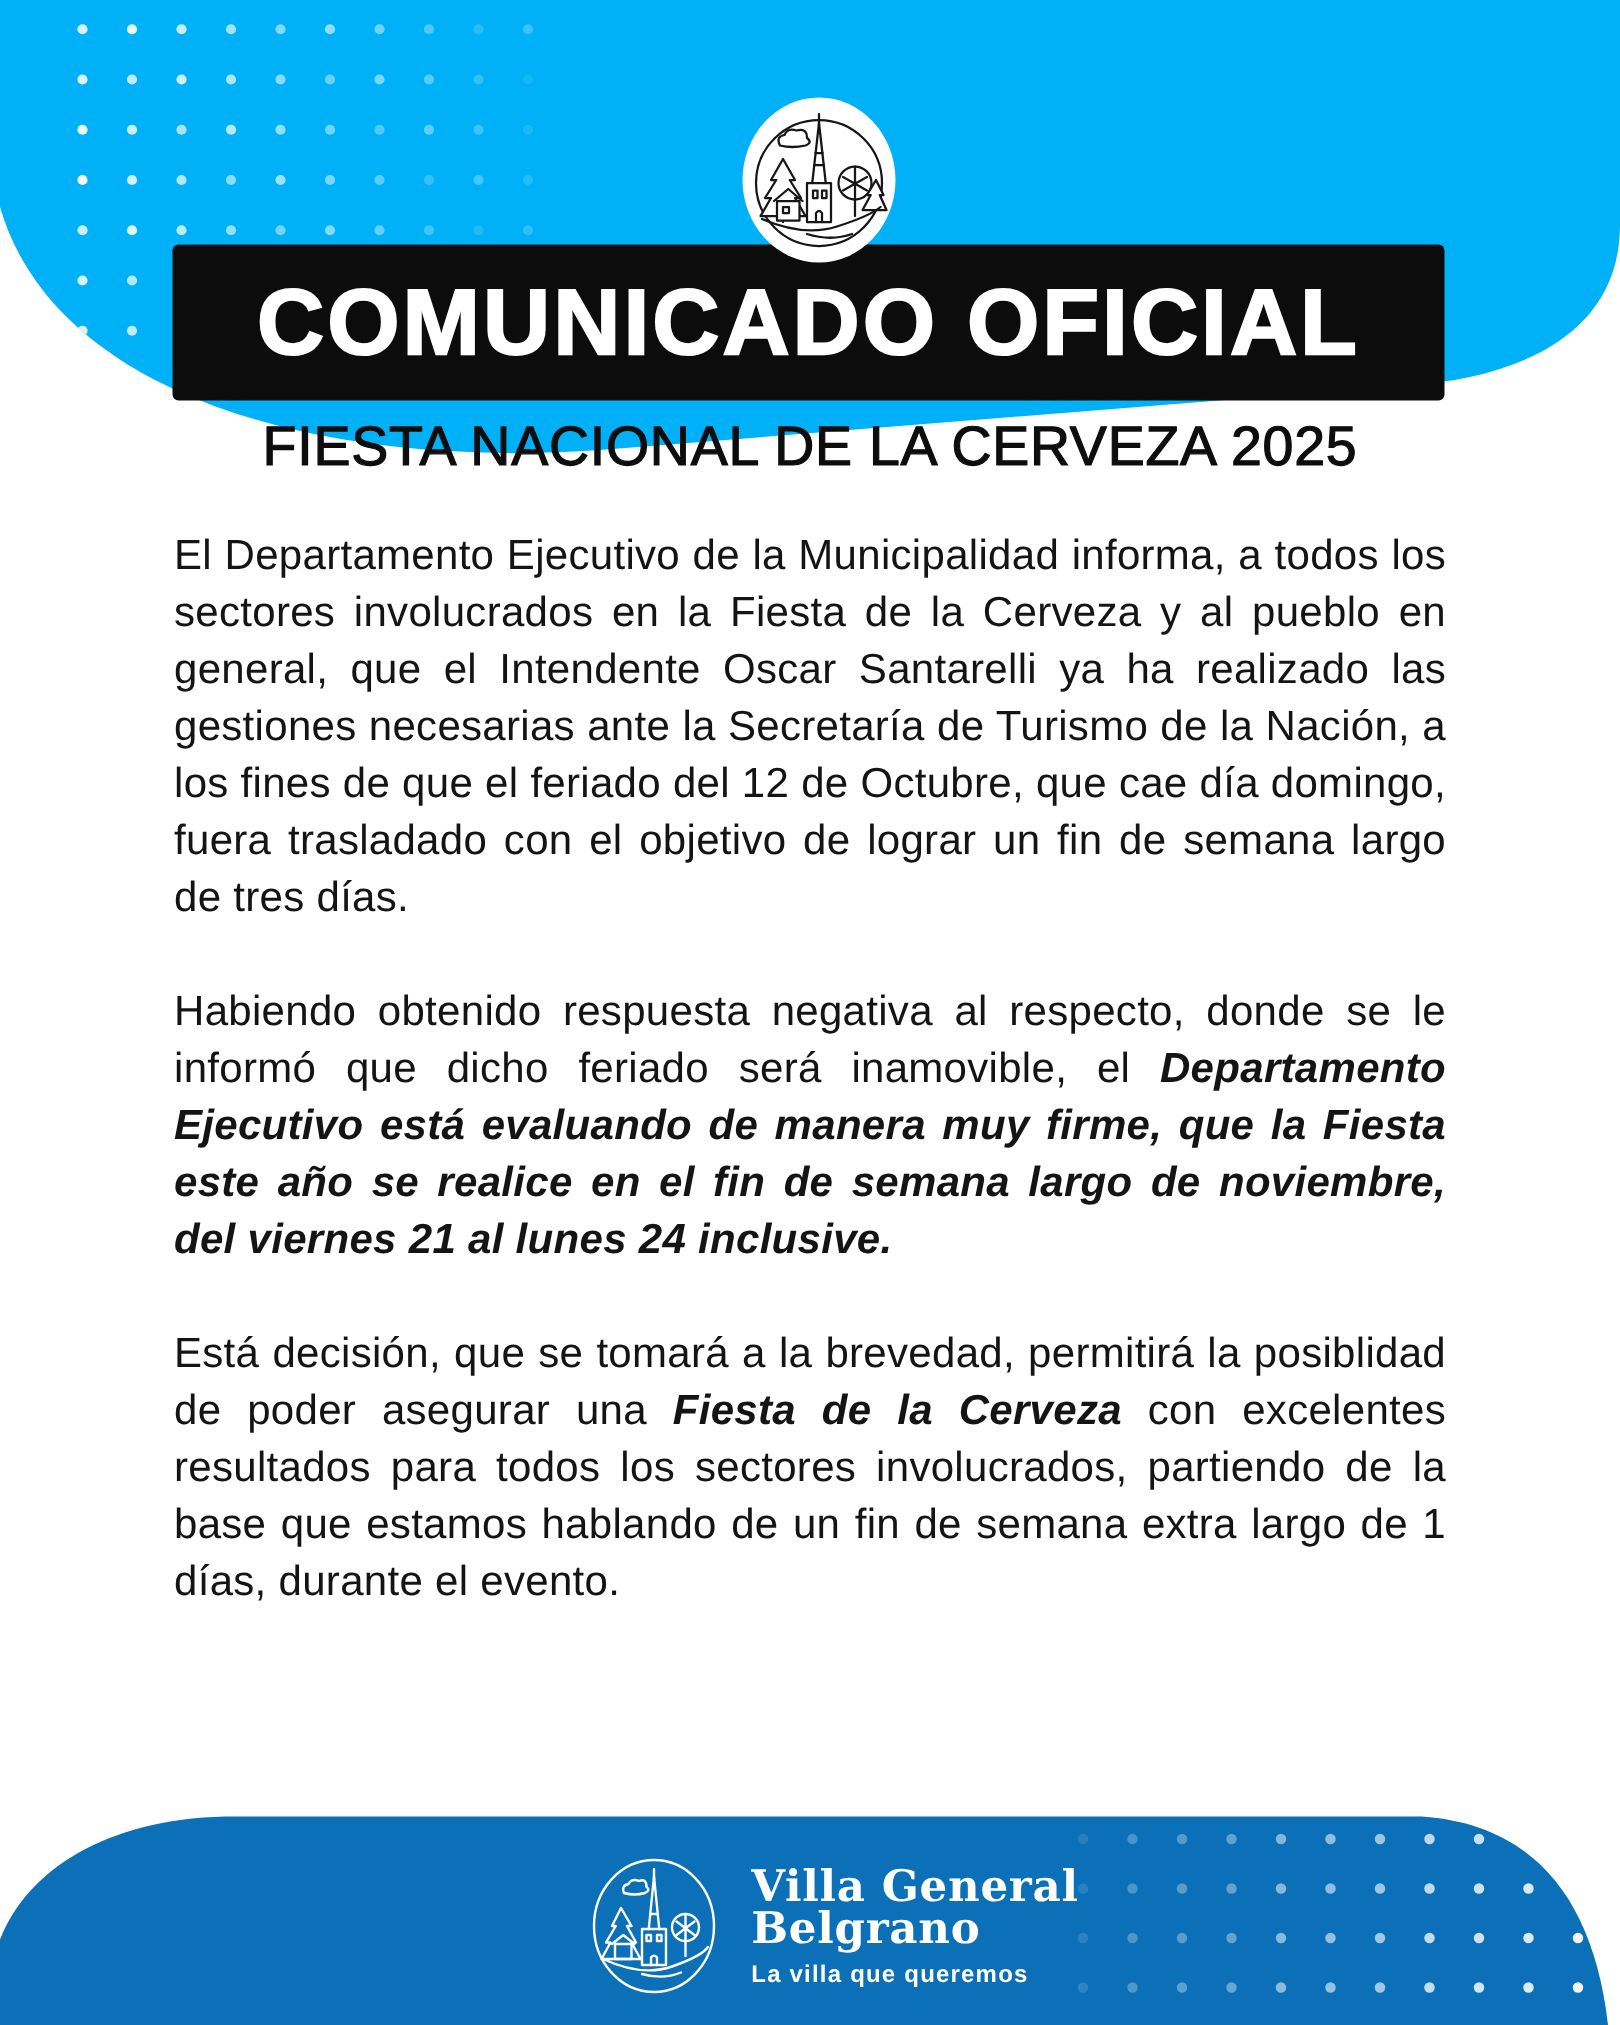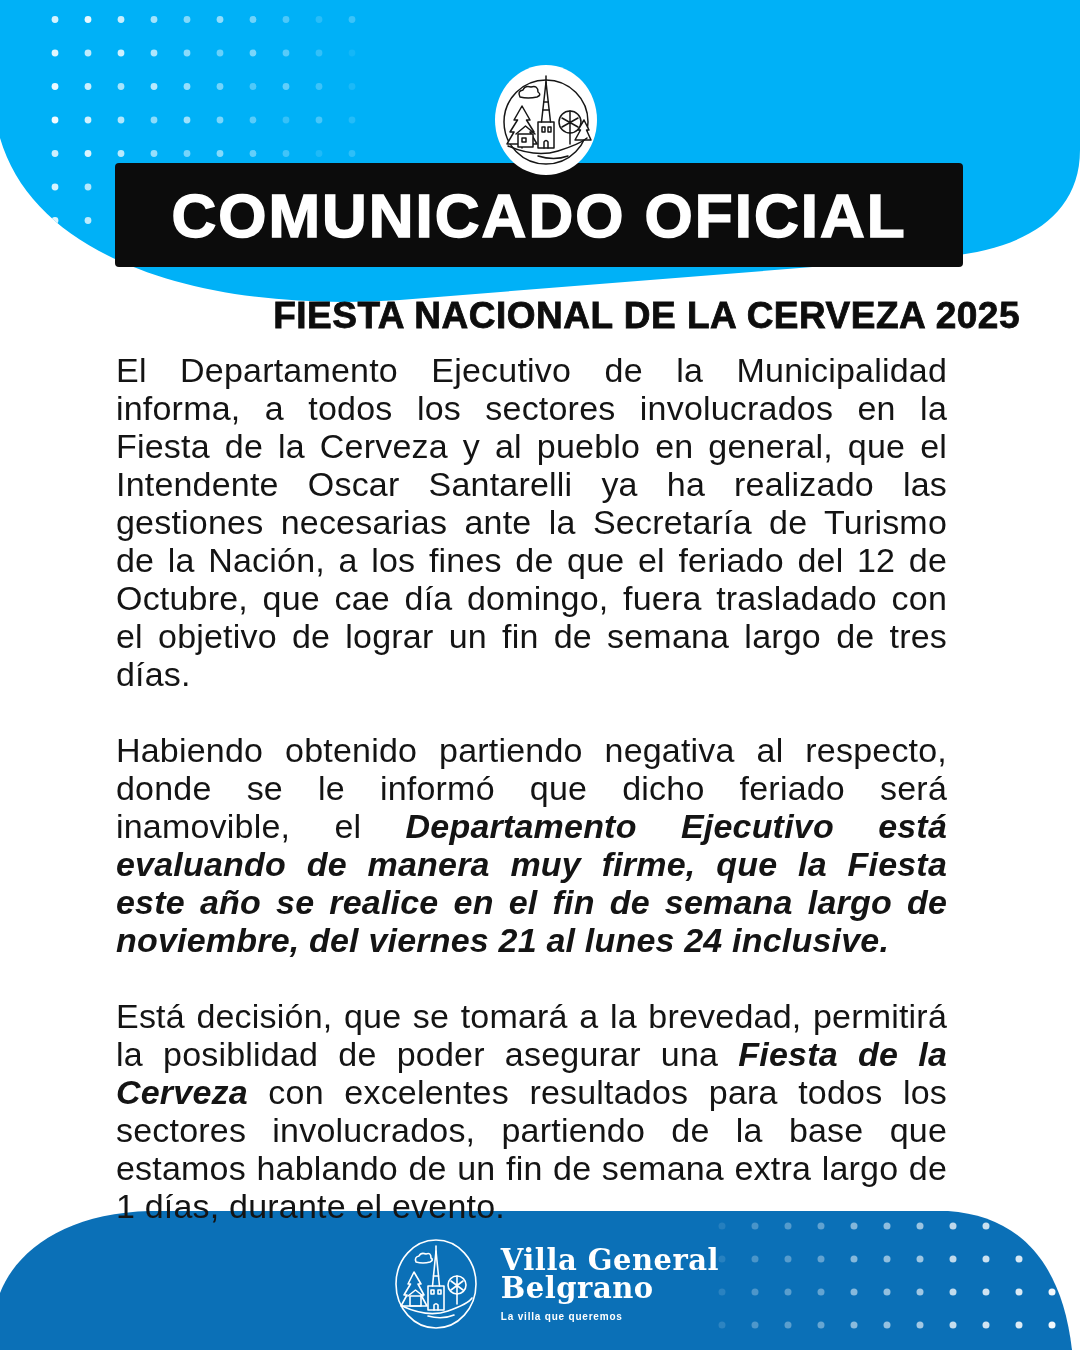--- a/index.html
+++ b/index.html
@@ -29,45 +29,45 @@
     display:flex;align-items:center;justify-content:center;
   }
   .banner-label{
     color:var(--banner-text);font-size:62px;font-weight:800;letter-spacing:2px;
     -webkit-text-stroke:1.5px var(--banner-text);white-space:nowrap;
   }
   
   .top-emblem{position:absolute;left:494px;top:64px;width:104px;height:112px;z-index:4;}
   
   .title{
-    position:absolute;left:60px;top:295px;width:960px;z-index:2;
-    text-align:right;color:#0d0d0d;font-size:37px;font-weight:700;
+    position:absolute;left:60px;top:277px;width:960px;z-index:2;
+    text-align:center;color:#0d0d0d;font-size:37px;font-weight:400;
     letter-spacing:.5px;-webkit-text-stroke:.8px #0d0d0d;white-space:nowrap;
   }
   
   .body-text{position:absolute;left:116px;top:351px;width:848px;z-index:2;}
   .body-text p{
-    color:var(--text);font-size:34px;line-height:38px;text-align:justify;
-    margin:0 17px 38px 0;letter-spacing:.2px;
+    color:var(--text);font-size:28px;line-height:38px;text-align:justify;
+    margin:0 0 38px 0;letter-spacing:.2px;
   }
   .body-text p span.b{font-weight:700;font-style:italic;}
   
   .footer-svg{position:absolute;left:0;top:1205px;width:1080px;height:145px;z-index:1;}
   .blob-footer{fill:var(--footer-blue);}
   .footer-content{
     position:absolute;left:16px;top:1238px;width:1080px;z-index:2;
     display:flex;align-items:center;justify-content:center;
   }
   .footer-text{margin-left:22px;color:var(--footer-text);}
   .footer-name{
     font-family:"DejaVu Serif","Liberation Serif",serif;font-weight:700;
     font-size:29px;line-height:28px;letter-spacing:.5px;
   }
   .footer-tagline{
-    margin-top:9px;font-size:10px;font-weight:700;letter-spacing:.8px;
+    margin-top:9px;font-size:16px;font-weight:700;letter-spacing:.8px;
   }
   .emblem-footer{width:86px;height:92px;flex:0 0 auto;}
 </style>
 </head>
 <body>
 
 <div class="canvas">
 
   <svg class="header-svg" viewBox="0 0 1080 320" xmlns="http://www.w3.org/2000/svg">
     <defs>
@@ -193,21 +193,21 @@
 
       <path d="M14 82 Q42 94 64 87 T93 74"></path>
       <path d="M44 92 Q60 97 74 92"></path>
     </g>
   </svg>
 
   <h1 class="title">FIESTA NACIONAL DE LA CERVEZA 2025</h1>
 
   <div class="body-text">
       <p><span>El Departamento Ejecutivo de la Municipalidad informa, a todos los sectores involucrados en la Fiesta de la Cerveza y al pueblo en general, que el Intendente Oscar Santarelli ya ha realizado las gestiones necesarias ante la Secretaría de Turismo de la Nación, a los fines de que el feriado del 12 de Octubre, que cae día domingo, fuera trasladado con el objetivo de lograr un fin de semana largo de tres días.</span></p>
-      <p><span>Habiendo obtenido partiendo negativa al respecto, donde se le informó que dicho feriado será inamovible, el </span><span class="b">Departamento Ejecutivo está evaluando de manera muy firme, que la Fiesta este año se realice en el fin de semana largo de noviembre, del viernes 21 al lunes 24 inclusive.</span></p>
+      <p><span>Habiendo obtenido respuesta negativa al respecto, donde se le informó que dicho feriado será inamovible, el </span><span class="b">Departamento Ejecutivo está evaluando de manera muy firme, que la Fiesta este año se realice en el fin de semana largo de noviembre, del viernes 21 al lunes 24 inclusive.</span></p>
       <p><span>Está decisión, que se tomará a la brevedad, permitirá la posiblidad de poder asegurar una </span><span class="b">Fiesta de la Cerveza</span><span> con excelentes resultados para todos los sectores involucrados, partiendo de la base que estamos hablando de un fin de semana extra largo de 1 días, durante el evento.</span></p>
     </div>
 
   <svg class="footer-svg" viewBox="0 0 1080 145" xmlns="http://www.w3.org/2000/svg">
     <defs>
       <clipPath id="fclip">
         <path d="M0 88 C18 42 70 8 150 6 L948 6 C1020 11 1062 58 1072 145 L0 145 Z"></path>
       </clipPath>
     </defs>
     <path class="blob-footer" d="M0 88 C18 42 70 8 150 6 L948 6 C1020 11 1062 58 1072 145 L0 145 Z"></path>

